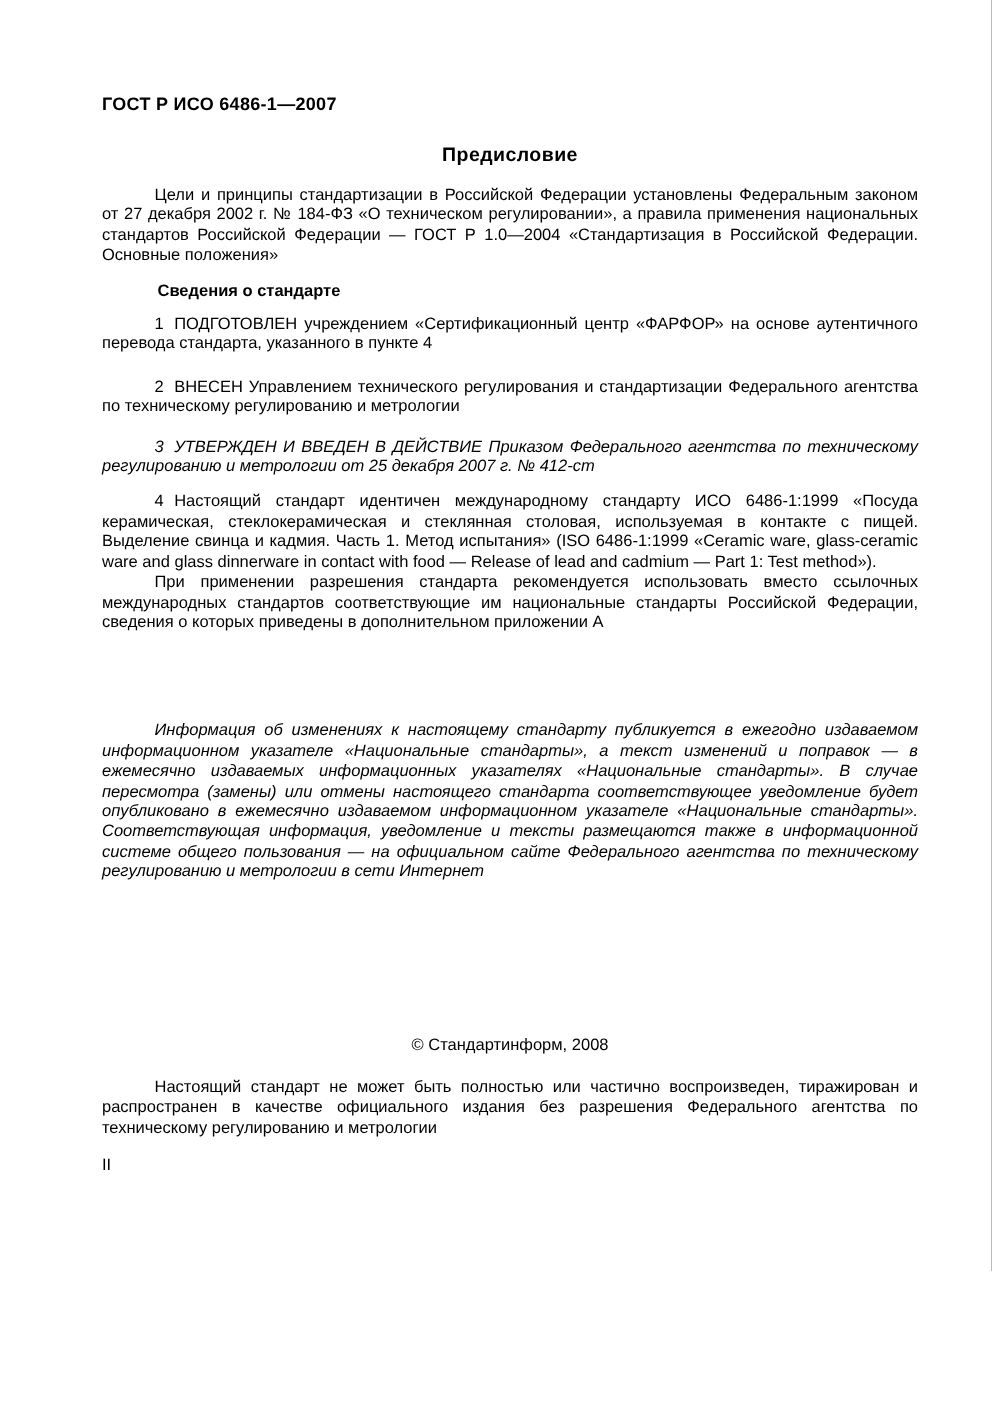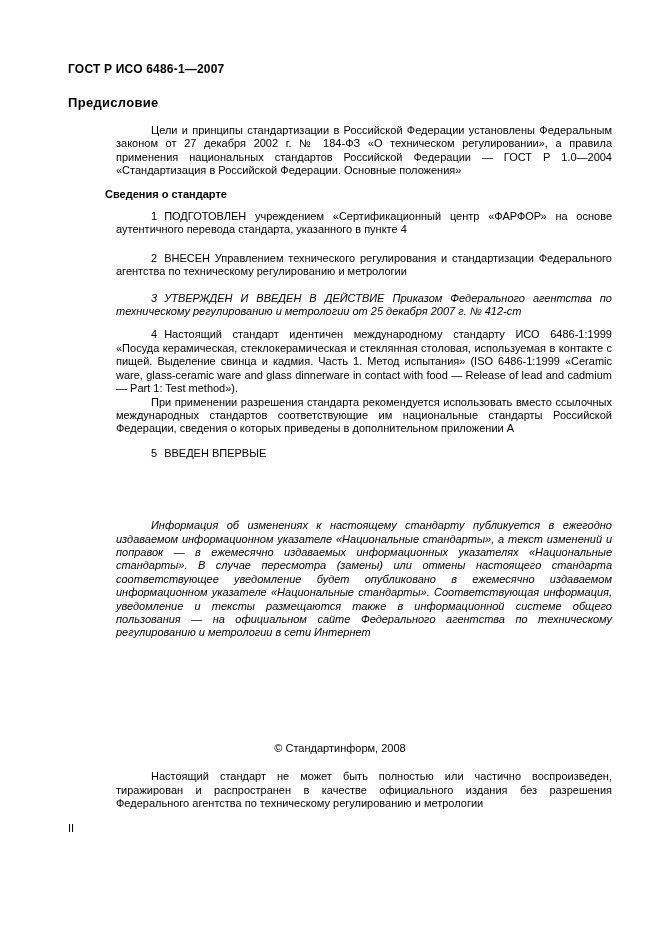--- a/index.html
+++ b/index.html
@@ -28,29 +28,30 @@
     font-size: 12px;
     font-weight: bold;
     line-height: 14px;
     letter-spacing: 0.2px;
   }
   .page-title {
     margin-top: 19px;
     font-size: 13px;
     line-height: 15px;
     font-weight: bold;
+    text-align: center;
     letter-spacing: 0.3px;
   }
   p {
     margin: 0;
     font-size: 11px;
     line-height: 13.4px;
     text-align: justify;
   }
-  .indent { text-indent: 35px; margin-left: 48px; }
+  .indent { text-indent: 35px; }
   .intro { margin-top: 14px; }
   .info-heading {
     margin-top: 10px;
     margin-left: 37px;
     font-size: 11px;
     line-height: 13.4px;
     font-weight: bold;
   }
   .item-1 { margin-top: 9px; }
   .item-2 { margin-top: 15px; }
@@ -93,21 +94,20 @@
     <p class="item-1 indent"><span class="item-num">1</span><span>ПОДГОТОВЛЕН учреждением «Сертификационный центр «ФАРФОР» на основе аутентичного перевода стандарта, указанного в пункте 4</span></p>
 
     <p class="item-2 indent"><span class="item-num">2</span><span>ВНЕСЕН Управлением технического регулирования и стандартизации Федерального агентства по техническому регулированию и метрологии</span></p>
 
     <p class="item-3 indent"><span class="item-num">3</span><span>УТВЕРЖДЕН И ВВЕДЕН В ДЕЙСТВИЕ Приказом Федерального агентства по техническому регулированию и метрологии от 25 декабря 2007 г. № 412-ст</span></p>
 
     <p class="item-4 indent"><span class="item-num">4</span><span>Настоящий стандарт идентичен международному стандарту ИСО 6486-1:1999 «Посуда керамическая, стеклокерамическая и стеклянная столовая, используемая в контакте с пищей. Выделение свинца и кадмия. Часть 1. Метод испытания» (ISO 6486-1:1999 «Ceramic ware, glass-ceramic ware and glass dinnerware in contact with food — Release of lead and cadmium — Part 1: Test method»).</span></p>
 
     <p class="item-note indent">При применении разрешения стандарта рекомендуется использовать вместо ссылочных международных стандартов соответствующие им национальные стандарты Российской Федерации, сведения о которых приведены в дополнительном приложении А</p>
 
-    <p class="item-5 indent"><span class="item-num">5</span><span>ВВЕДЕН ВПЕРВЫЕ</span></p>
 
     <p class="amendments indent">Информация об изменениях к настоящему стандарту публикуется в ежегодно издаваемом информационном указателе «Национальные стандарты», а текст изменений и поправок — в ежемесячно издаваемых информационных указателях «Национальные стандарты». В случае пересмотра (замены) или отмены настоящего стандарта соответствующее уведомление будет опубликовано в ежемесячно издаваемом информационном указателе «Национальные стандарты». Соответствующая информация, уведомление и тексты размещаются также в информационной системе общего пользования — на официальном сайте Федерального агентства по техническому регулированию и метрологии в сети Интернет</p>
 
     <p class="copyright">©  Стандартинформ, 2008</p>
 
     <p class="repro-note indent">Настоящий стандарт не может быть полностью или частично воспроизведен, тиражирован и распространен в качестве официального издания без разрешения Федерального агентства по техническому регулированию и метрологии</p>
 
     <div class="page-num">II</div>
 
   </div>

